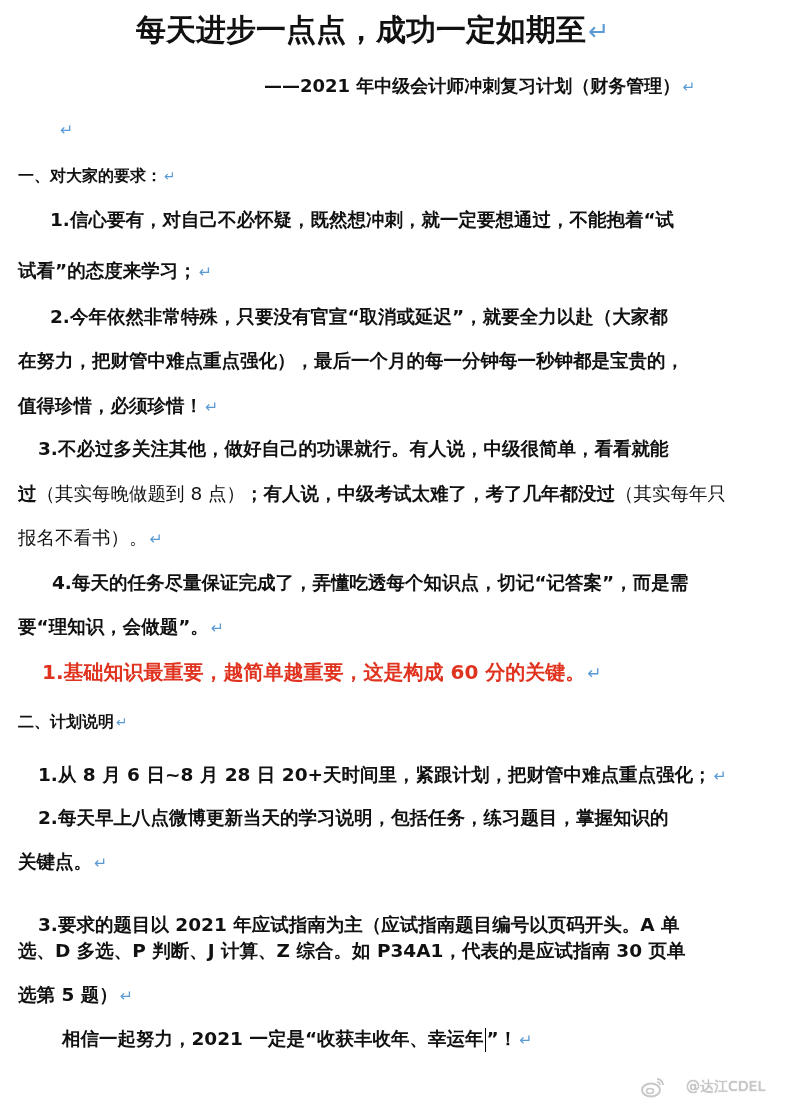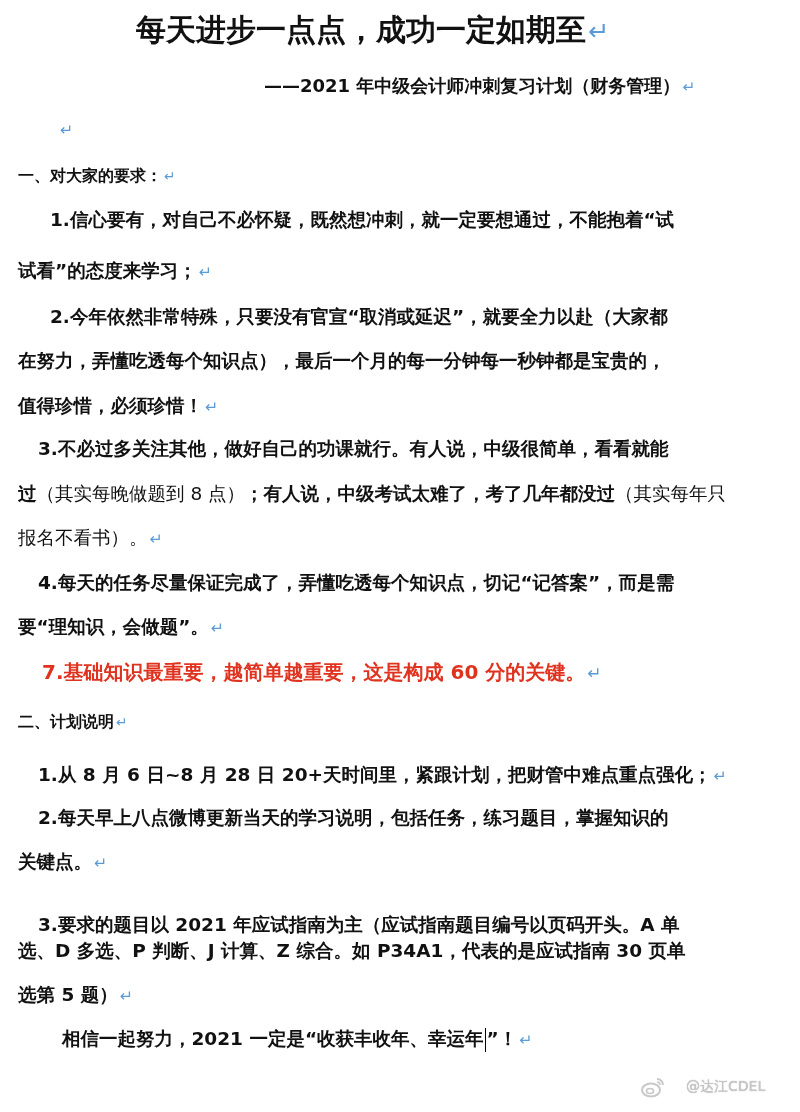--- a/index.html
+++ b/index.html
@@ -40,31 +40,31 @@
   <div class="line subtitle"><span>——2021 年中级会计师冲刺复习计划（财务管理）</span><span class="pm">↵</span></div>
 
   <div class="line p" style="left:58px; top:118px;"><span class="pm">↵</span></div>
 
   <div class="line h1" style="top:166px;"><span>一、对大家的要求：</span><span class="pm">↵</span></div>
 
   <div class="line p" style="left:50px; top:207px;">1.信心要有，对自己不必怀疑，既然想冲刺，就一定要想通过，不能抱着“试</div>
   <div class="line p" style="left:18px; top:258px;"><span>试看”的态度来学习；</span><span class="pm">↵</span></div>
 
   <div class="line p" style="left:50px; top:304px;">2.今年依然非常特殊，只要没有官宣“取消或延迟”，就要全力以赴（大家都</div>
-  <div class="line p" style="left:18px; top:348px;">在努力，弄懂吃透每个知识点），最后一个月的每一分钟每一秒钟都是宝贵的，</div>
+  <div class="line p" style="left:18px; top:348px;">在努力，把财管中难点重点强化），最后一个月的每一分钟每一秒钟都是宝贵的，</div>
   <div class="line p" style="left:18px; top:393px;"><span>值得珍惜，必须珍惜！</span><span class="pm">↵</span></div>
 
   <div class="line p" style="left:38px; top:436px;">3.不必过多关注其他，做好自己的功课就行。有人说，中级很简单，看看就能</div>
   <div class="line p" style="left:18px; top:481px;"><span>过</span><span class="normal">（其实每晚做题到 8 点）</span><span>；有人说，中级考试太难了，考了几年都没过</span><span class="normal">（其实每年只</span></div>
   <div class="line p" style="left:18px; top:525px;"><span class="normal">报名不看书）。</span><span class="pm">↵</span></div>
 
-  <div class="line p" style="left:38px; top:570px;">4.每天的任务尽量保证完成了，弄懂吃透每个知识点，切记“记答案”，而是需</div>
+  <div class="line p" style="left:52px; top:570px;">4.每天的任务尽量保证完成了，弄懂吃透每个知识点，切记“记答案”，而是需</div>
   <div class="line p" style="left:18px; top:614px;"><span>要“理知识，会做题”。</span><span class="pm">↵</span></div>
 
-  <div class="line red" style="left:42px; top:659px;"><span>7.基础知识最重要，越简单越重要，这是构成 60 分的关键。</span><span class="pm">↵</span></div>
+  <div class="line red" style="left:42px; top:659px;"><span>1.基础知识最重要，越简单越重要，这是构成 60 分的关键。</span><span class="pm">↵</span></div>
 
   <div class="line h1" style="top:712px;"><span>二、计划说明</span><span class="pm">↵</span></div>
 
   <div class="line p" style="left:38px; top:762px;"><span>1.从 8 月 6 日~8 月 28 日 20+天时间里，紧跟计划，把财管中难点重点强化；</span><span class="pm">↵</span></div>
 
   <div class="line p" style="left:38px; top:805px;">2.每天早上八点微博更新当天的学习说明，包括任务，练习题目，掌握知识的</div>
   <div class="line p" style="left:18px; top:849px;"><span>关键点。</span><span class="pm">↵</span></div>
 
   <div class="line p" style="left:38px; top:893px;margin-top:19px;">3.要求的题目以 2021 年应试指南为主（应试指南题目编号以页码开头。A 单</div>
   <div class="line p" style="left:18px; top:938px;">选、D 多选、P 判断、J 计算、Z 综合。如 P34A1，代表的是应试指南 30 页单</div>

